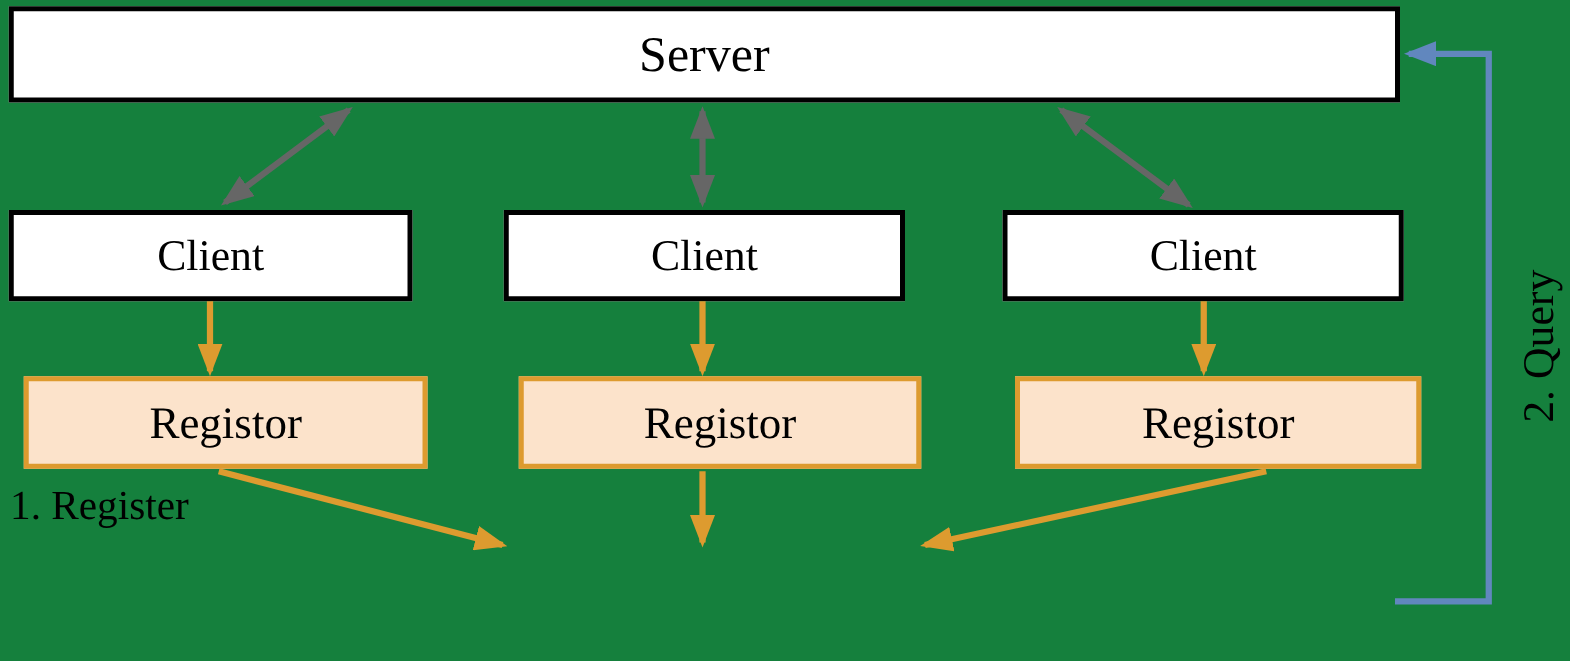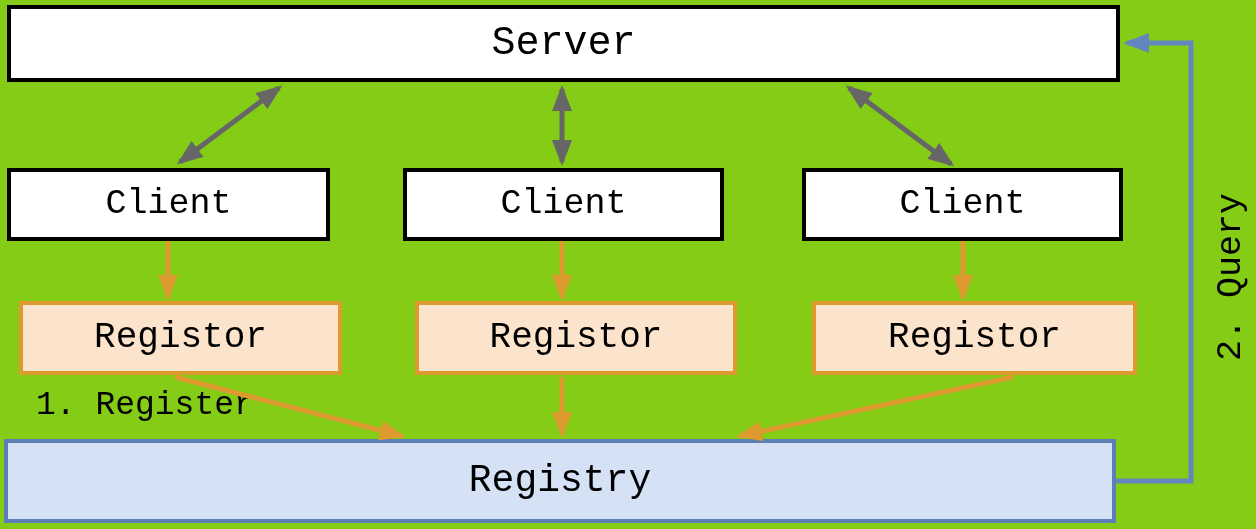--- a/index.html
+++ b/index.html
@@ -1,21 +1,21 @@
 <!DOCTYPE html>
 <html><head>
 <meta charset="utf-8">
 <style>
   html, body { margin: 0; padding: 0; background: #ffffff; }
   .canvas {
     position: relative;
     width: 1256px;
     height: 529px;
-    background: #84cc16;
-    font-family: Liberation Mono, monospace;
+    background: #15803d;
+    font-family: Liberation Serif, serif;
     color: #000000;
     overflow: hidden;
   }
   .node {
     position: absolute;
     display: flex;
     align-items: center;
     justify-content: center;
     box-sizing: border-box;
     background: #ffffff;
@@ -47,21 +47,21 @@
     border-color: #5D80B4;
     font-size: 38px;
   }
   .annotation {
     position: absolute;
     font-size: 33px;
     line-height: 1;
     white-space: nowrap;
   }
   .connect-label { left: 10px; top: 105px; }
-  .register-label { left: 8px; top: 389px; margin-left: 28px; }
+  .register-label { left: 8px; top: 389px; }
   .query-label {
     left: 1231px; top: 277px;
     transform: translate(-50%, -50%) rotate(-90deg);
     transform-origin: center center;
     font-size: 35px;
   }
   .arrows {
     position: absolute;
     left: 0; top: 0;
     width: 1256px; height: 529px;
@@ -90,23 +90,20 @@
   <div class="node registor registor-1">
     <span>Registor</span>
   </div>
   <div class="node registor registor-2">
     <span>Registor</span>
   </div>
   <div class="node registor registor-3">
     <span>Registor</span>
   </div>
 
-  <div class="node registry">
-    <span>Registry</span>
-  </div>
 
   <div class="annotation register-label">1. Register</div>
   <div class="annotation query-label">2. Query</div>
 
   <svg class="arrows" viewBox="0 0 1256 529" xmlns="http://www.w3.org/2000/svg">
     <defs>
       <marker id="grayHead" markerUnits="userSpaceOnUse" markerWidth="26" markerHeight="20" refX="22" refY="10" orient="auto-start-reverse">
         <path d="M0,0 L26,10 L0,20 Z" fill="#666666"></path>
       </marker>
       <marker id="orangeHead" markerUnits="userSpaceOnUse" markerWidth="26" markerHeight="20" refX="22" refY="10" orient="auto">

